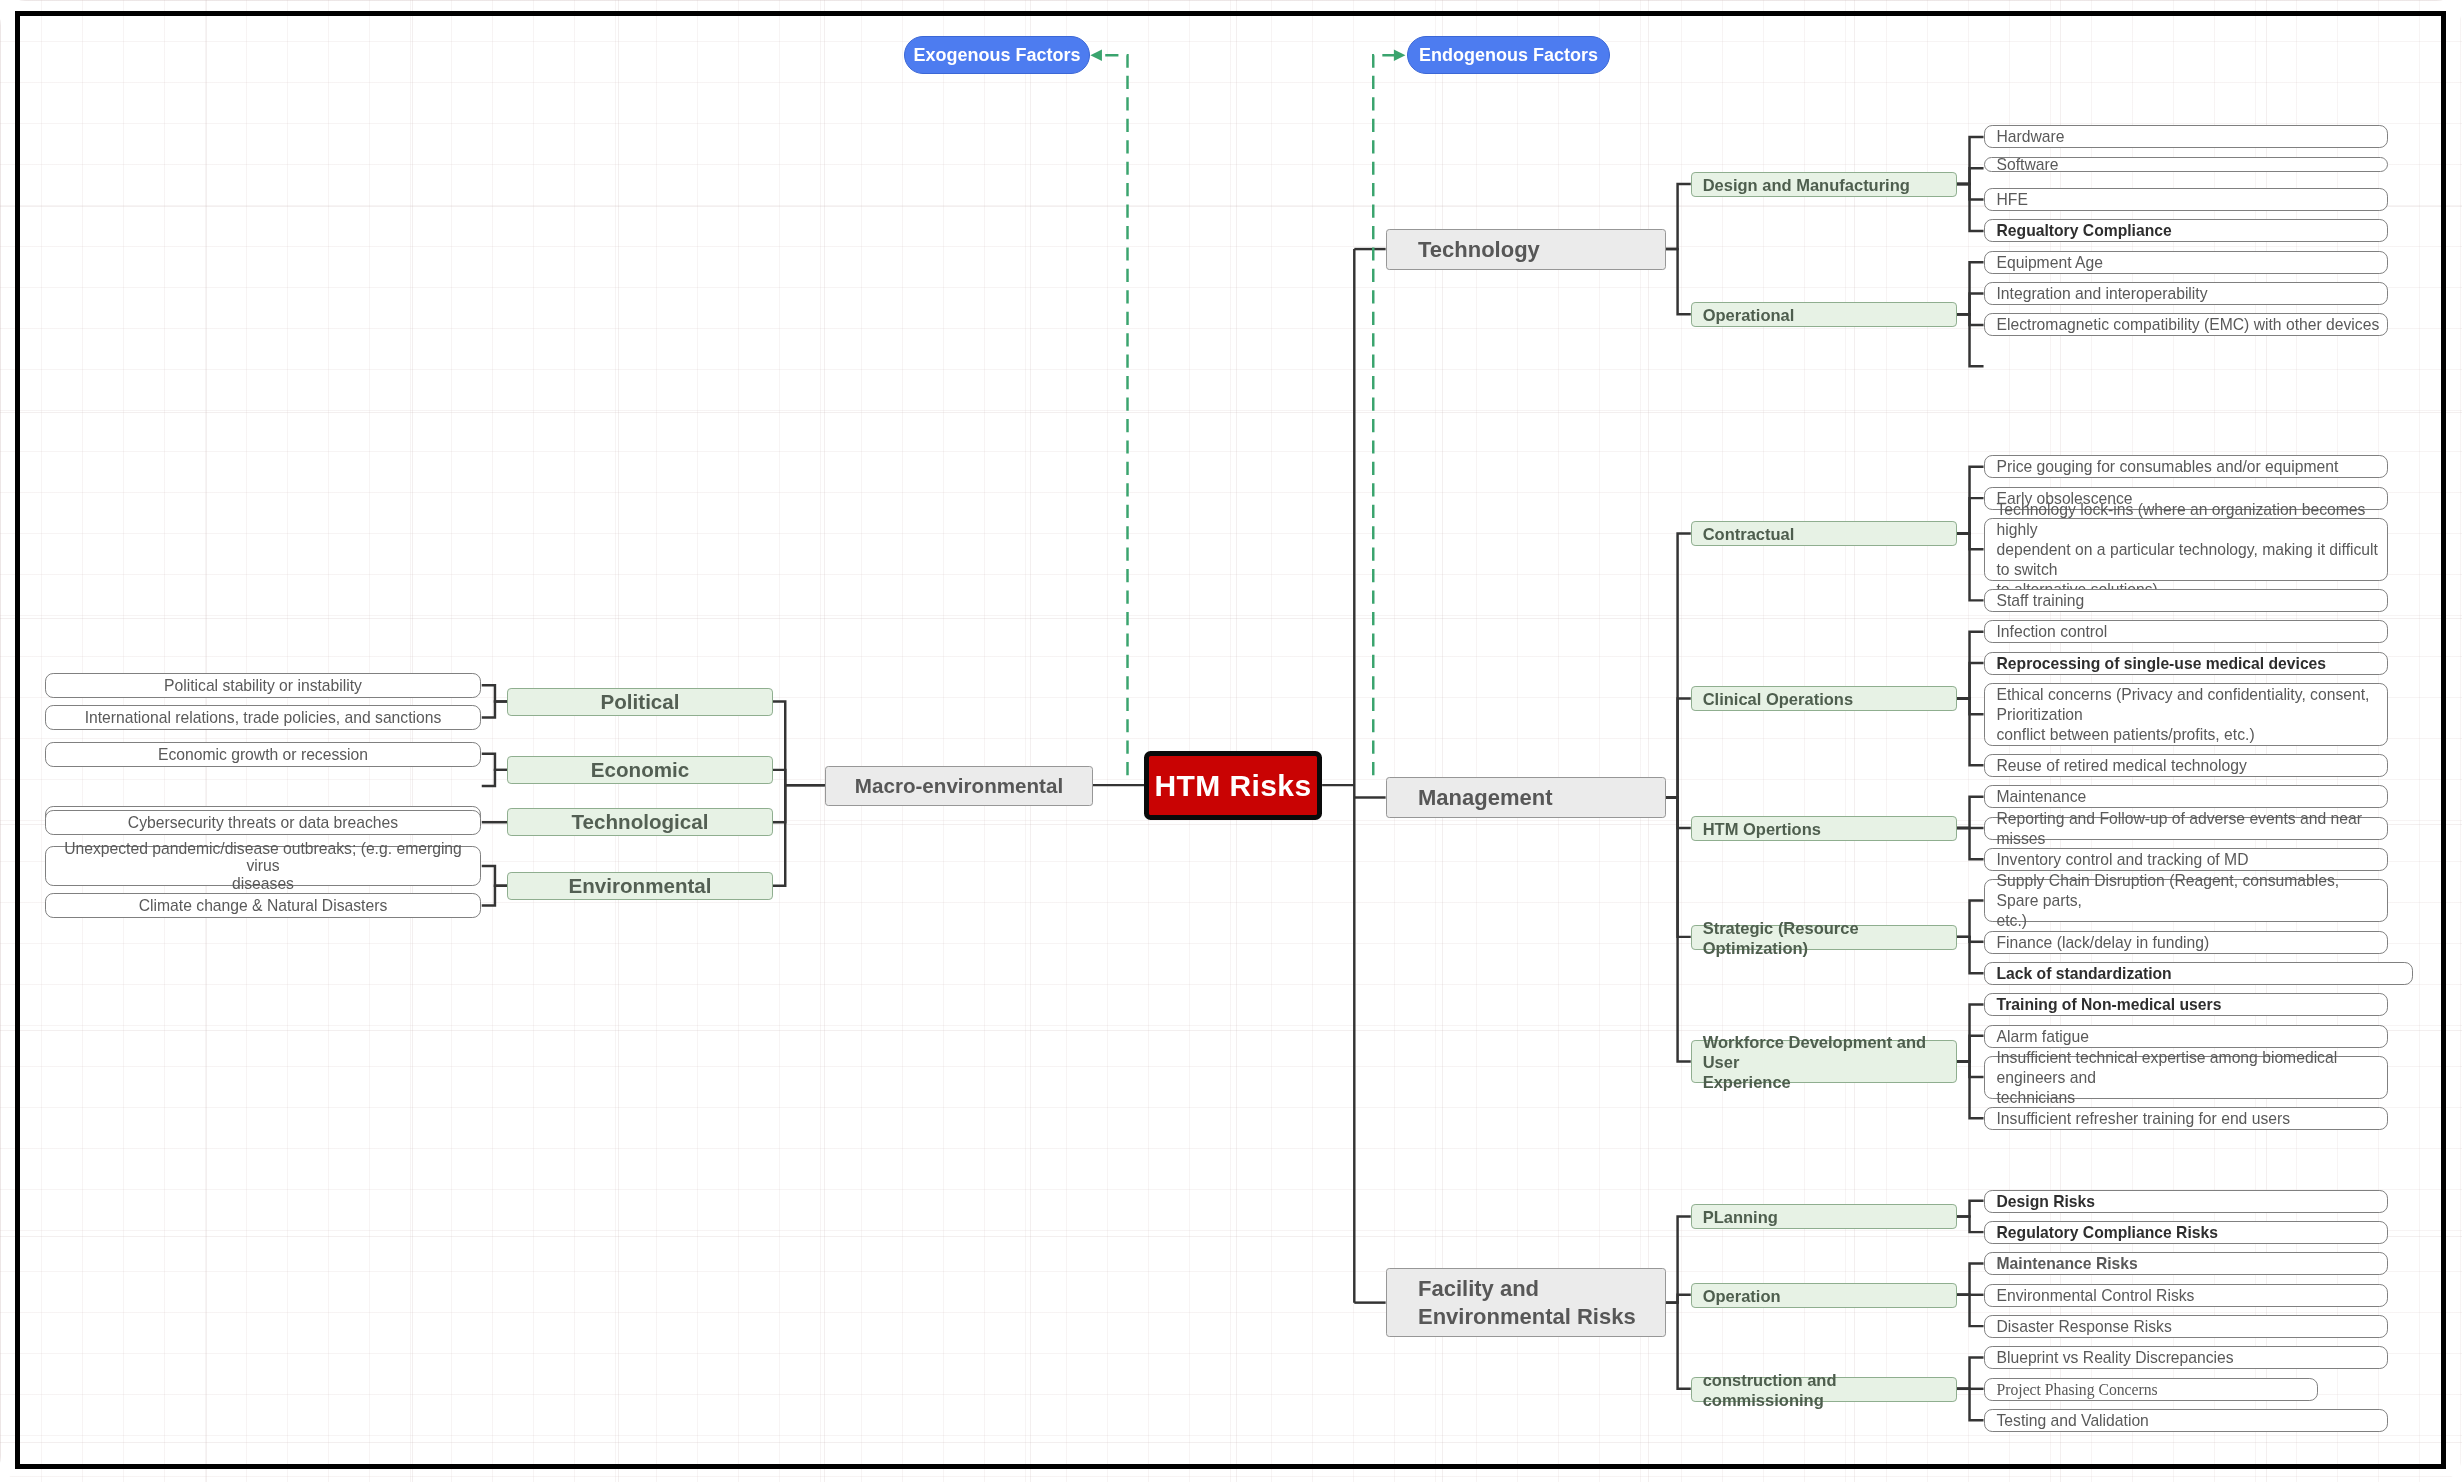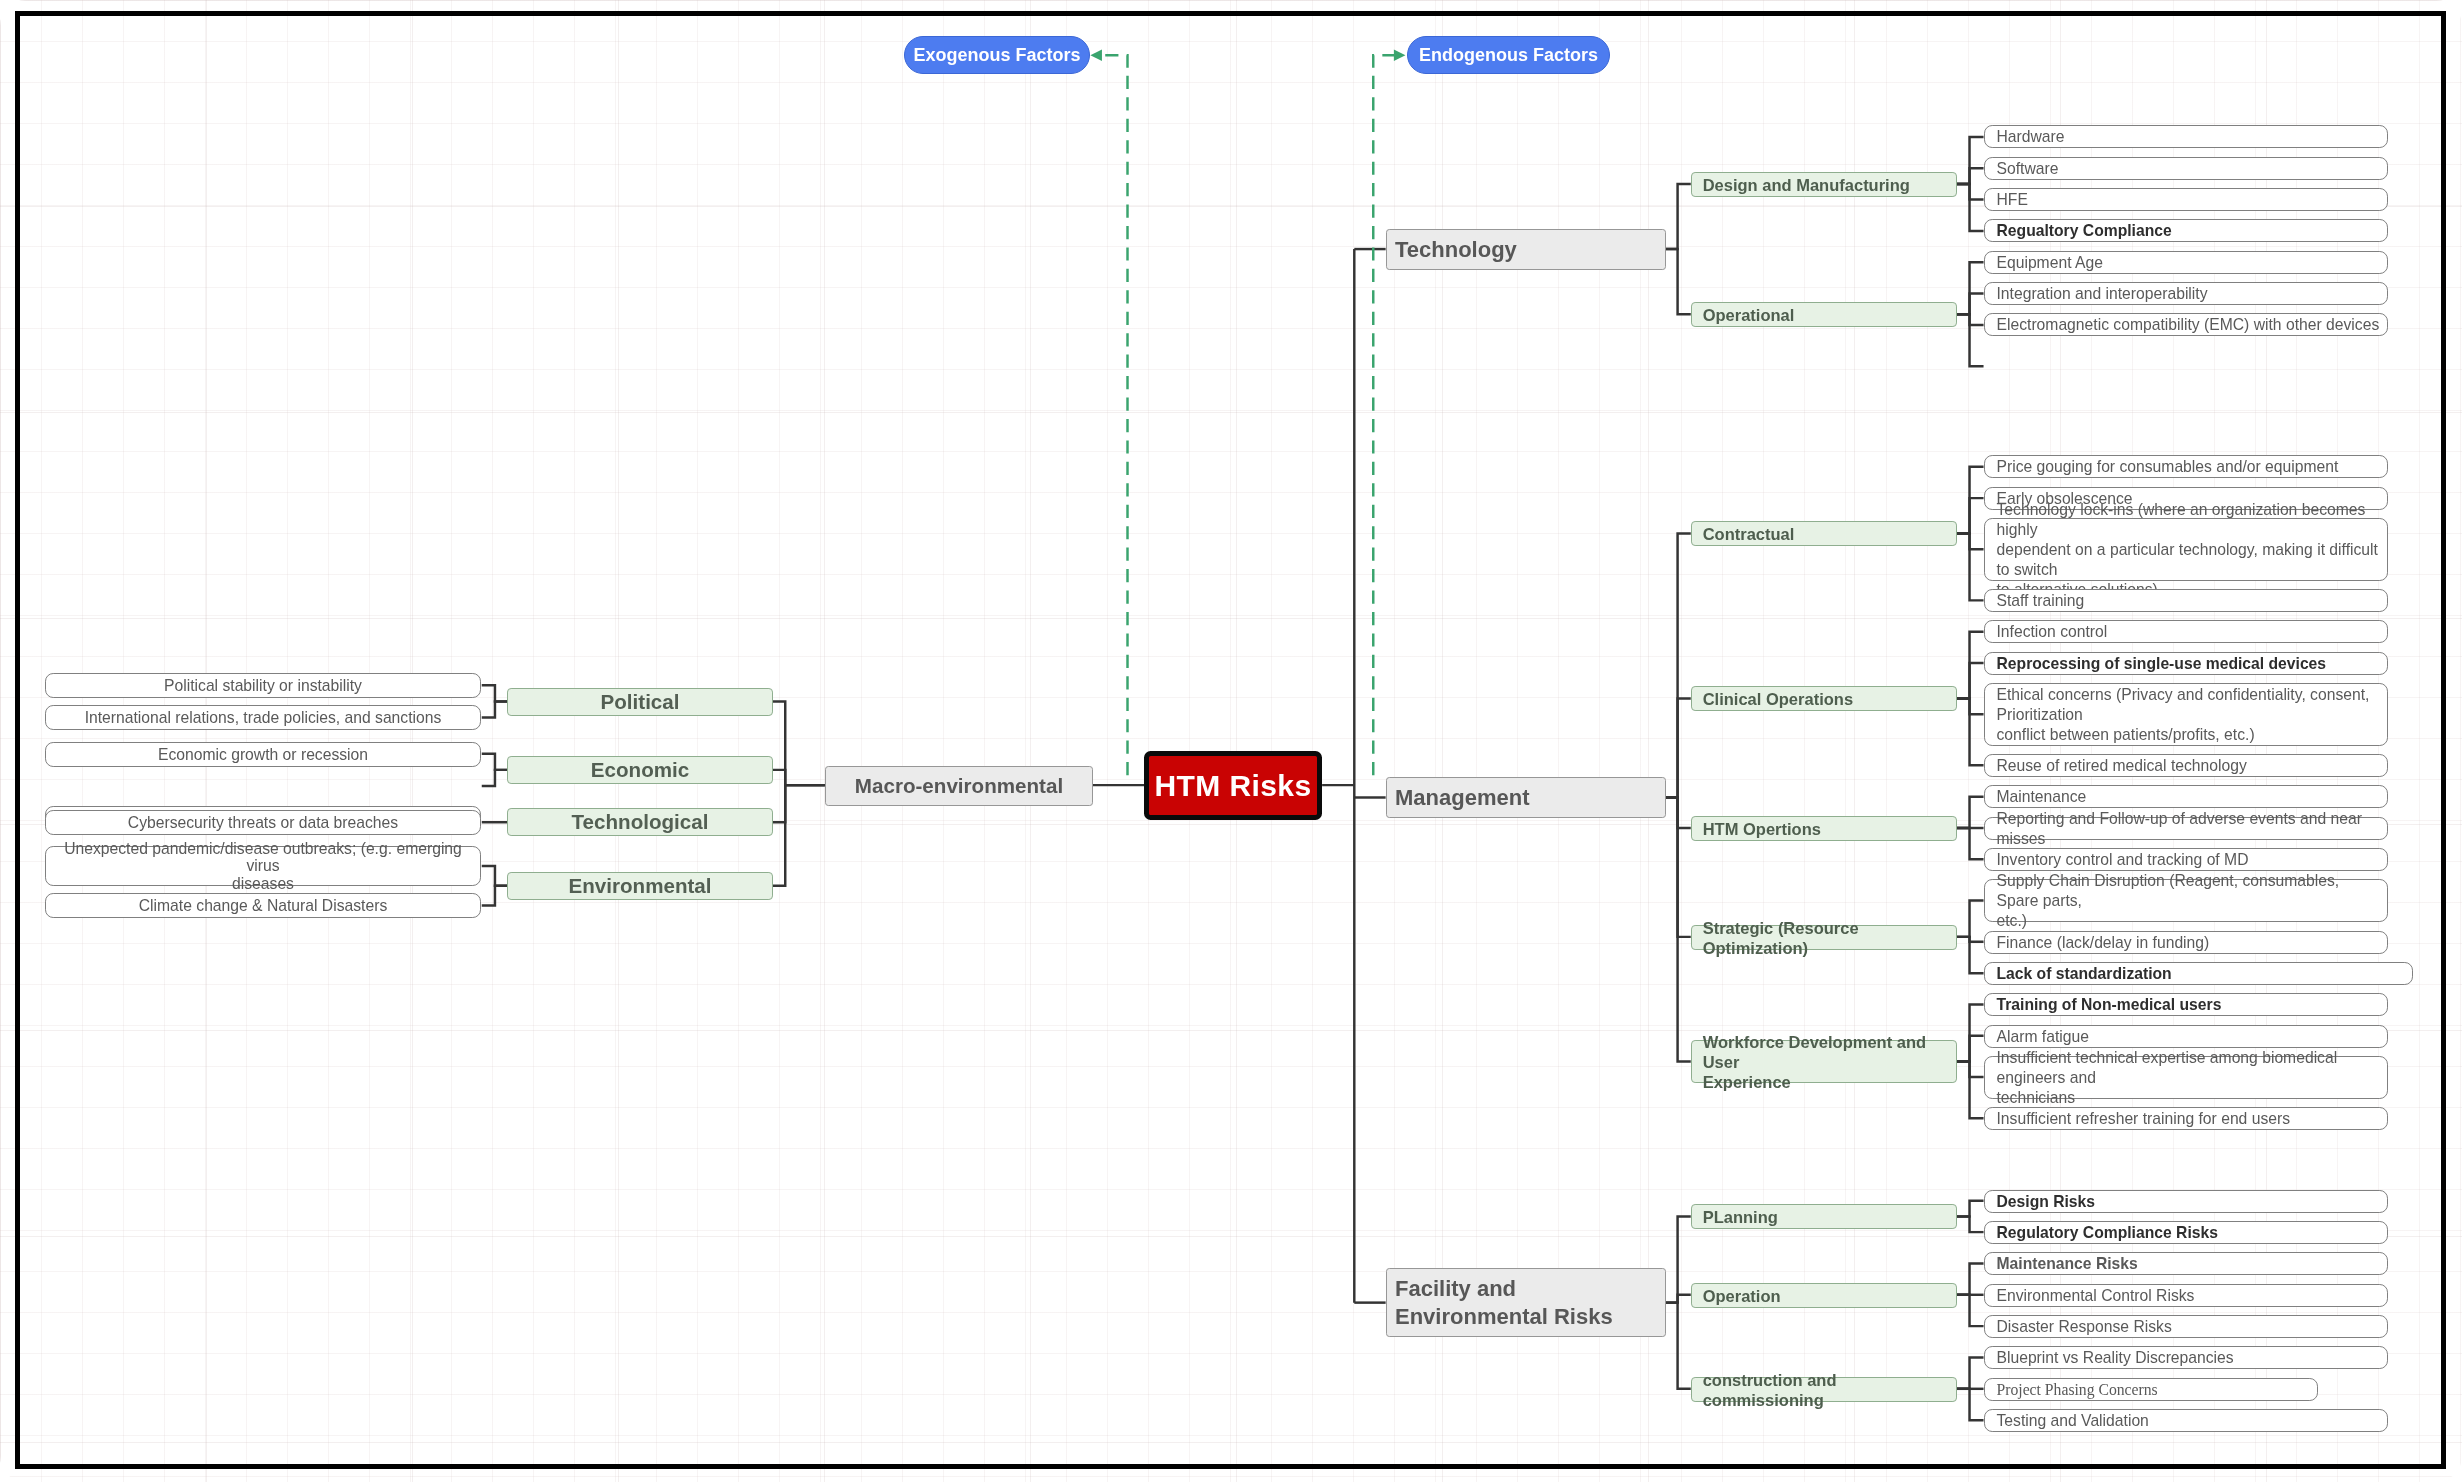--- a/index.html
+++ b/index.html
@@ -10,21 +10,21 @@
       repeating-linear-gradient(to right, rgba(195,175,175,.20) 0 0.8px, transparent 0.8px 206px),
       repeating-linear-gradient(to bottom, rgba(195,175,175,.20) 0 0.8px, transparent 0.8px 206px); border-radius: 26px;}
   #frame{position:absolute;left:15px;top:10.7px;right:16.5px;bottom:13.2px;border:5.8px solid #000;pointer-events:none;}
   svg.edges{position:absolute;left:0;top:0;}
   .node{position:absolute;box-sizing:border-box;display:flex;align-items:center;white-space:pre-line;}
   .pill{background:#4d7cf0;color:#fff;font-weight:700;font-size:18px;border-radius:20px;
         justify-content:center;text-align:center;border:0.8px solid #3b67d6;}
   .root-node{background:#c90303;color:#fff;font-weight:700;font-size:30px;border:5.8px solid #0a0a0a;
         border-radius:6.6px;justify-content:center;text-align:center;letter-spacing:0.4px;}
   .main-node{background:#ebebeb;border:1.6px solid #979797;border-radius:3.3px;color:#575757;
-        font-weight:700;font-size:22px;padding-left:8px;line-height:28px;}
+        font-weight:700;font-size:22px;padding-left:31px;line-height:28px;}
   .main-node.centered{justify-content:center;padding-left:0;text-align:center;font-size:20.6px;}
   .branch-node{background:#e7f2e5;border:1.6px solid #8fae8f;border-radius:4.1px;color:#4e5e4e;
         font-weight:700;font-size:16.5px;padding-left:10.7px;line-height:20px;}
   .branch-node.centered{justify-content:center;padding-left:0;text-align:center;font-size:20.6px;color:#535f53;}
   .leaf-node{background:#fff;border:1.6px solid #808080;border-radius:8.2px;color:#595959;
         font-size:15.7px;padding-left:11.5px;padding-right:6.6px;line-height:20px;}
   .leaf-node.centered{justify-content:center;text-align:center;padding-left:8.2px;padding-right:8.2px;line-height:17.3px;}
   .leaf-node.bold{font-weight:700;color:#2e2e2e;}
 </style>
 </head>
@@ -101,21 +101,21 @@
 
   <div class="node pill" id="pill-exo" style="left:904px;top:36px;width:186px;height:38px;">Exogenous Factors</div>
 
   <div class="node pill" id="pill-endo" style="left:1407px;top:36px;width:203px;height:38px;">Endogenous Factors</div>
 
   <div class="node root-node" style="left:1144px;top:751px;width:178px;height:69px;">HTM Risks</div>
 
   <div class="node main-node centered" style="left:825px;top:766px;width:268px;height:40px;text-align:center;">Macro-environmental</div>
 
   <div class="node leaf-node" style="left: 1984px; top: 125px; width: 404px; height: 23px;">Hardware</div>
-    <div class="node leaf-node" style="left: 1984px; top: 157px; width: 404px; height: 23px;">Software</div>
+    <div class="node leaf-node" style="left: 1984px; top: 157px; width: 404px; height: 15px;">Software</div>
     <div class="node leaf-node" style="left: 1984px; top: 188px; width: 404px; height: 23px;">HFE</div>
     <div class="node leaf-node bold" style="left: 1984px; top: 219px; width: 404px; height: 23px;">Regualtory Compliance</div>
     <div class="node branch-node" style="left: 1691px; top: 172px; width: 266px; height: 25px;">Design and Manufacturing</div>
     <div class="node leaf-node" style="left: 1984px; top: 251px; width: 404px; height: 23px;">Equipment Age</div>
     <div class="node leaf-node" style="left: 1984px; top: 282px; width: 404px; height: 23px;">Integration and interoperability</div>
     <div class="node leaf-node" style="left: 1984px; top: 313px; width: 404px; height: 23px;">Electromagnetic compatibility (EMC) with other devices</div>
     <div class="node branch-node" style="left: 1691px; top: 302px; width: 266px; height: 25px;">Operational</div>
     <div class="node main-node" style="left: 1386px; top: 229px; width: 280px; height: 41px;">Technology</div>
     <div class="node leaf-node" style="left: 1984px; top: 455px; width: 404px; height: 23px;">Price gouging for consumables and/or equipment</div>
     <div class="node leaf-node" style="left: 1984px; top: 487px; width: 404px; height: 23px;">Early obsolescence</div>

